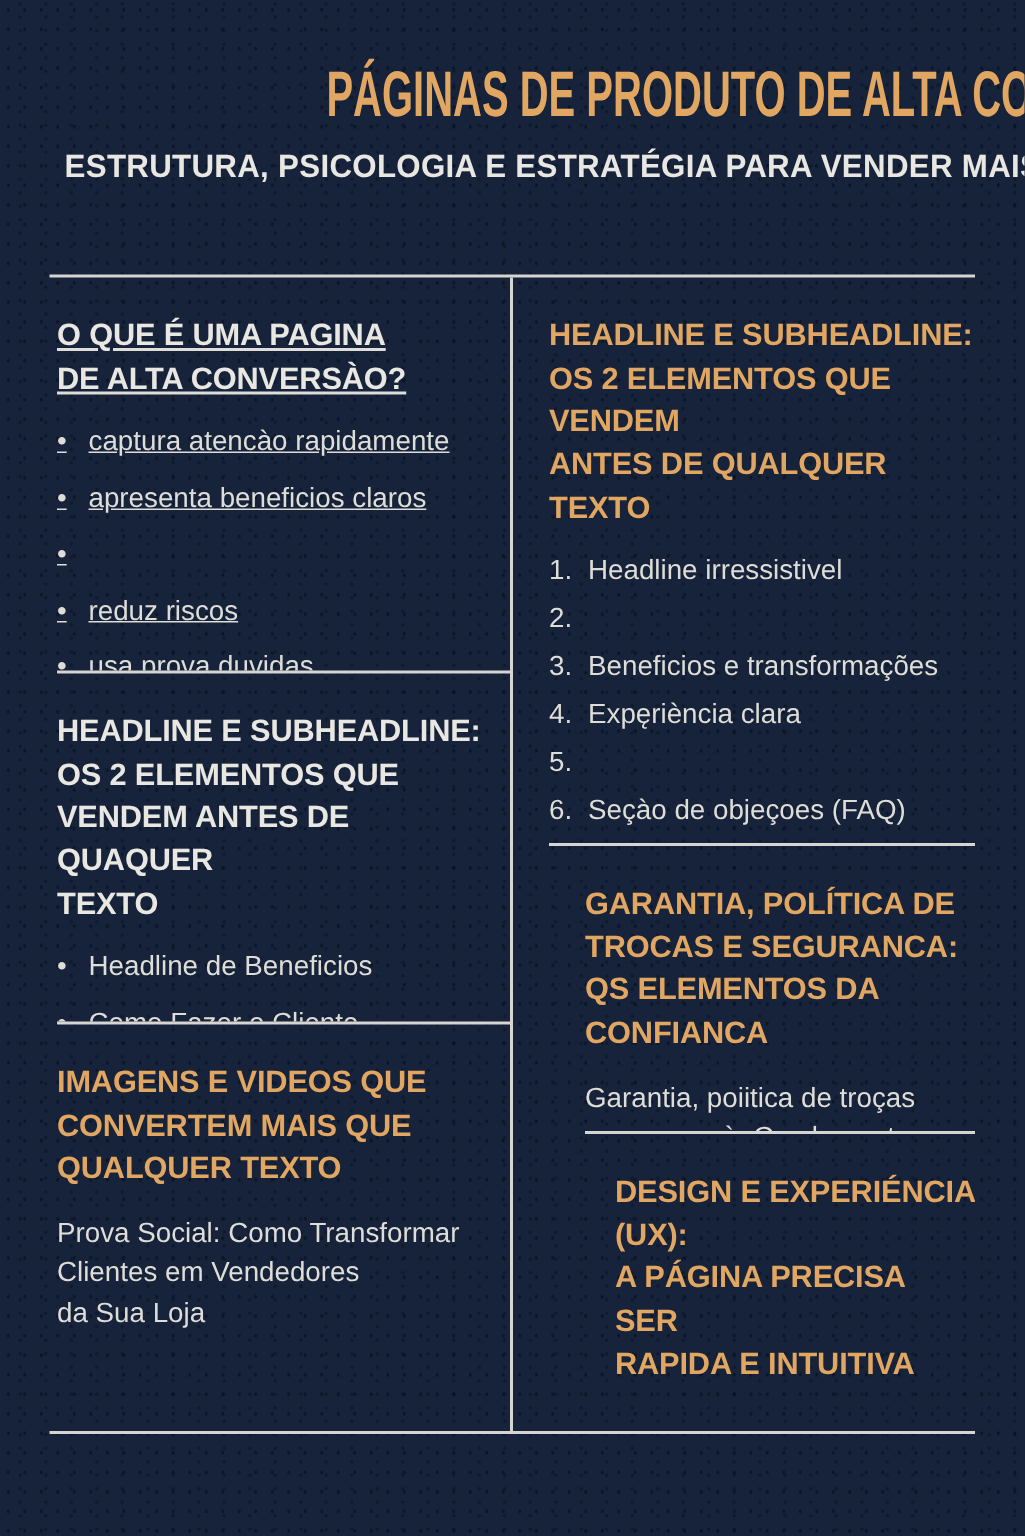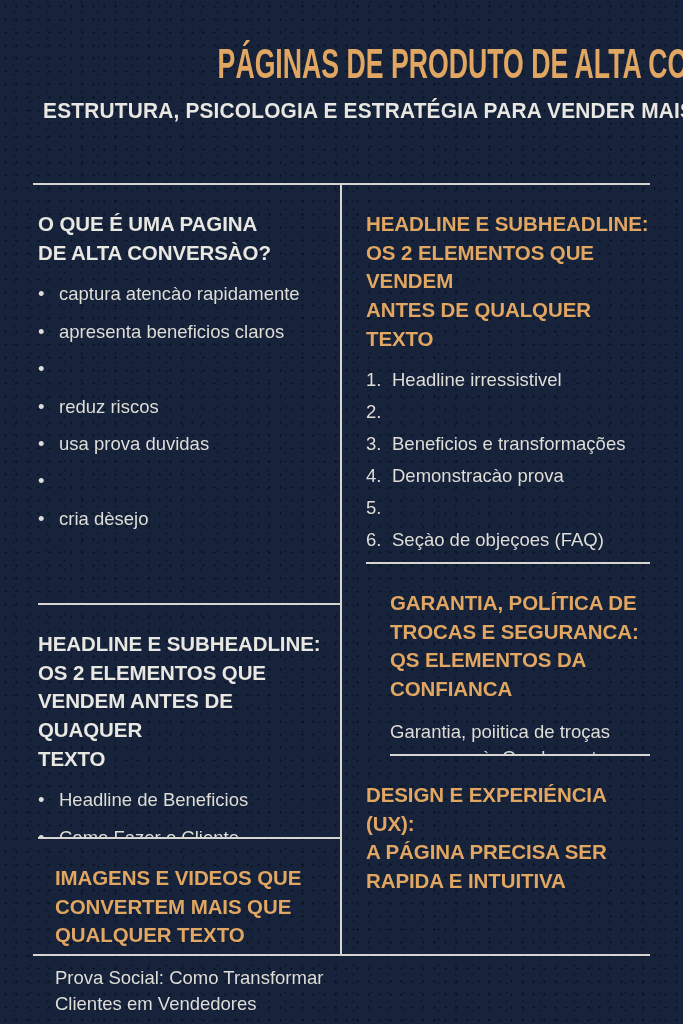--- a/index.html
+++ b/index.html
@@ -46,22 +46,22 @@
     border-top:2px solid #D6D5D1;
     border-bottom:2px solid #D6D5D1;
     height:773px;
   }
   .col { height:100%; }
   .col.left  { width:309px; border-right:2px solid #D6D5D1; padding-left:5px; }
   .col.right { width:308px; padding-left:24px; }
 
   .cell { overflow:hidden; }
   .cell.bordered { border-bottom:2px solid #D6D5D1; }
-  .lc1{ height:420px; } .lc2{ height:234px; } .lc3{ height:203px;margin-left:17px; }
-  .rc1{ height:379px; } .rc2{ height:192px;margin-left:24px; } .rc3{ height:198px; }
+  .lc1{ height:264px;text-decoration:underline; } .lc2{ height:234px; } .lc3{ height:203px; }
+  .rc1{ height:379px; } .rc2{ height:192px;margin-left:24px; } .rc3{ height:198px;margin-left:44px; }
 
   .h {
     font-weight:700;
     font-size:20.5px;
     line-height:1.4;
     letter-spacing:-.1px;
     white-space:pre-line;
     padding-top:25px;
     margin-bottom:15px;
   }
@@ -171,21 +171,21 @@
             </li>
           <li>
               <span class="n">2.</span>
             </li>
           <li>
               <span class="n">3.</span>
               <span class="txt">Beneficios e transformações</span>
             </li>
           <li>
               <span class="n">4.</span>
-              <span class="txt">Demonstracào prova</span>
+              <span class="txt">Expęriència clara</span>
             </li>
           <li>
               <span class="n">5.</span>
             </li>
           <li>
               <span class="n">6.</span>
               <span class="txt">Seçào de objeçoes  (FAQ)</span>
             </li>
           <li>
               <span class="n">7.</span>

